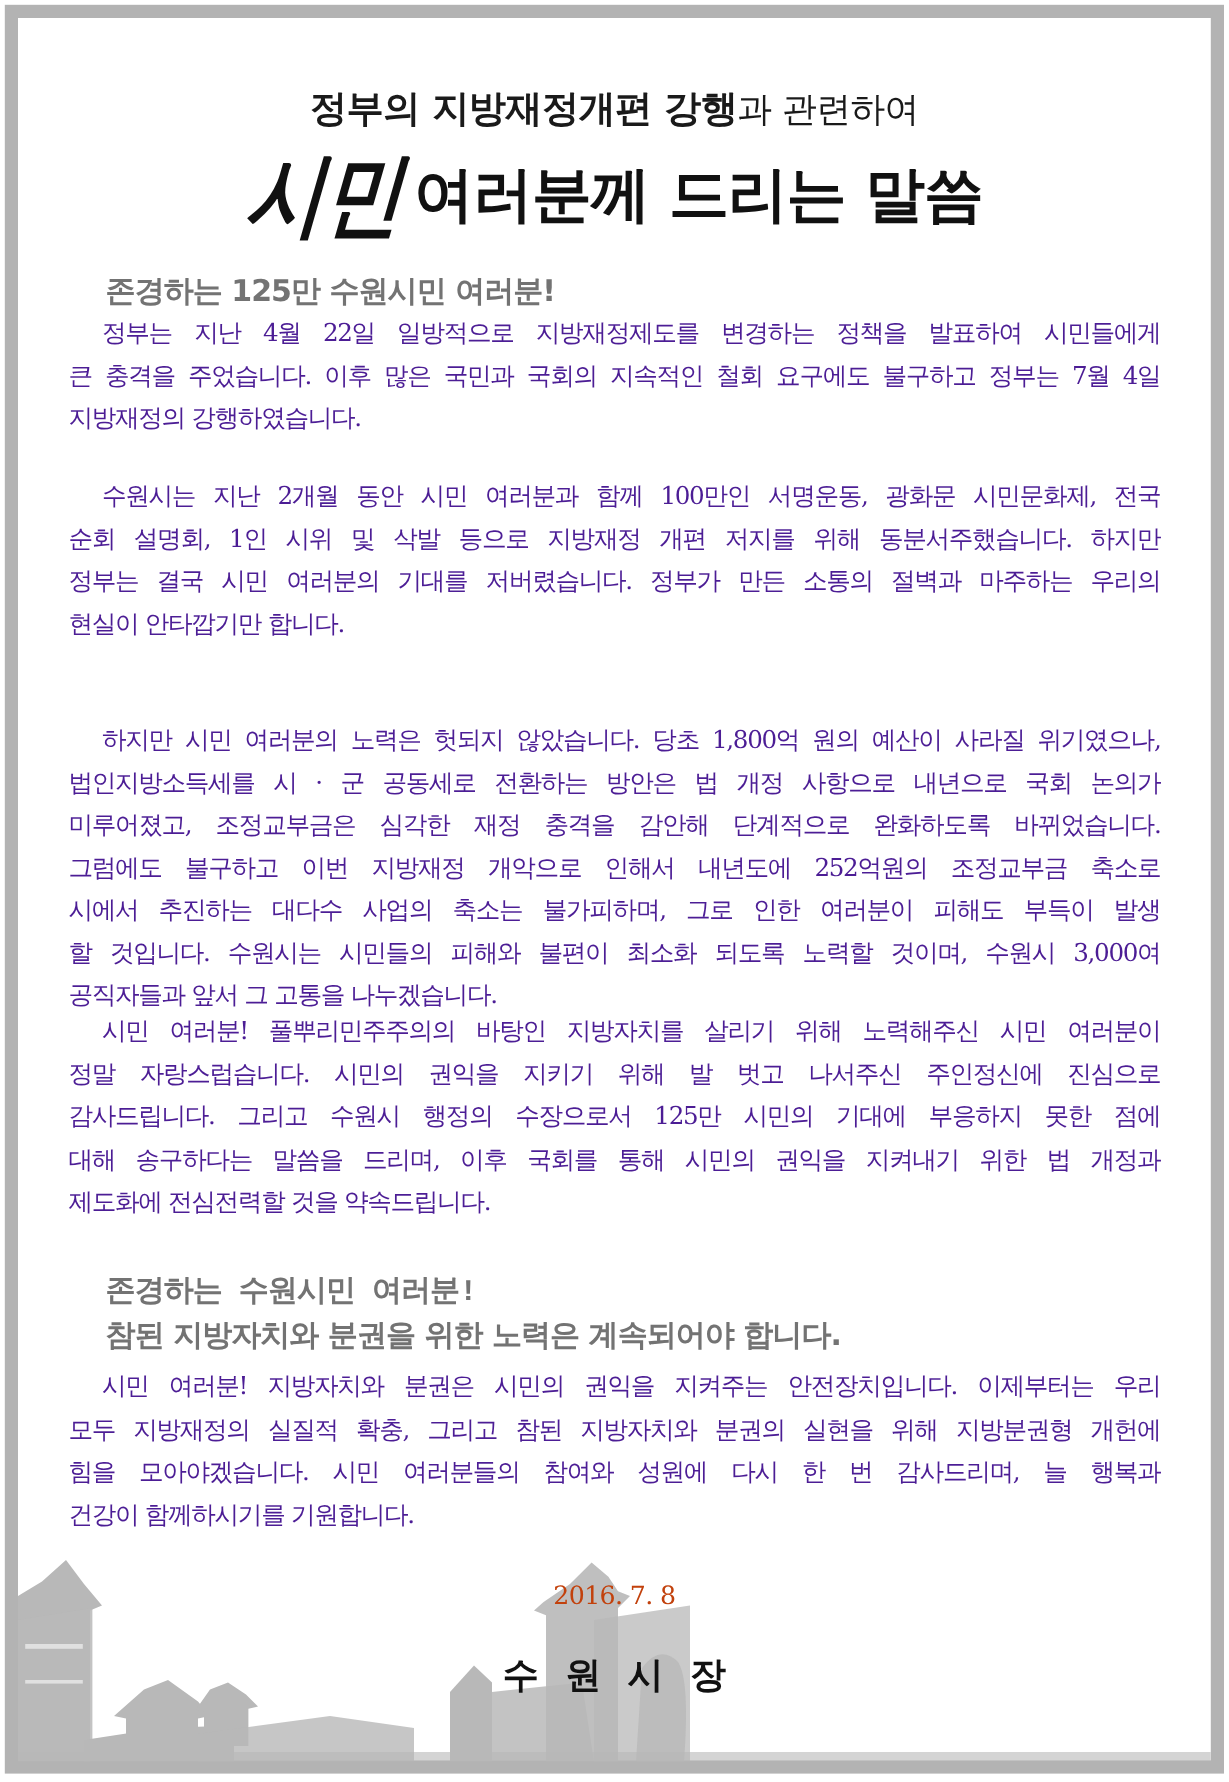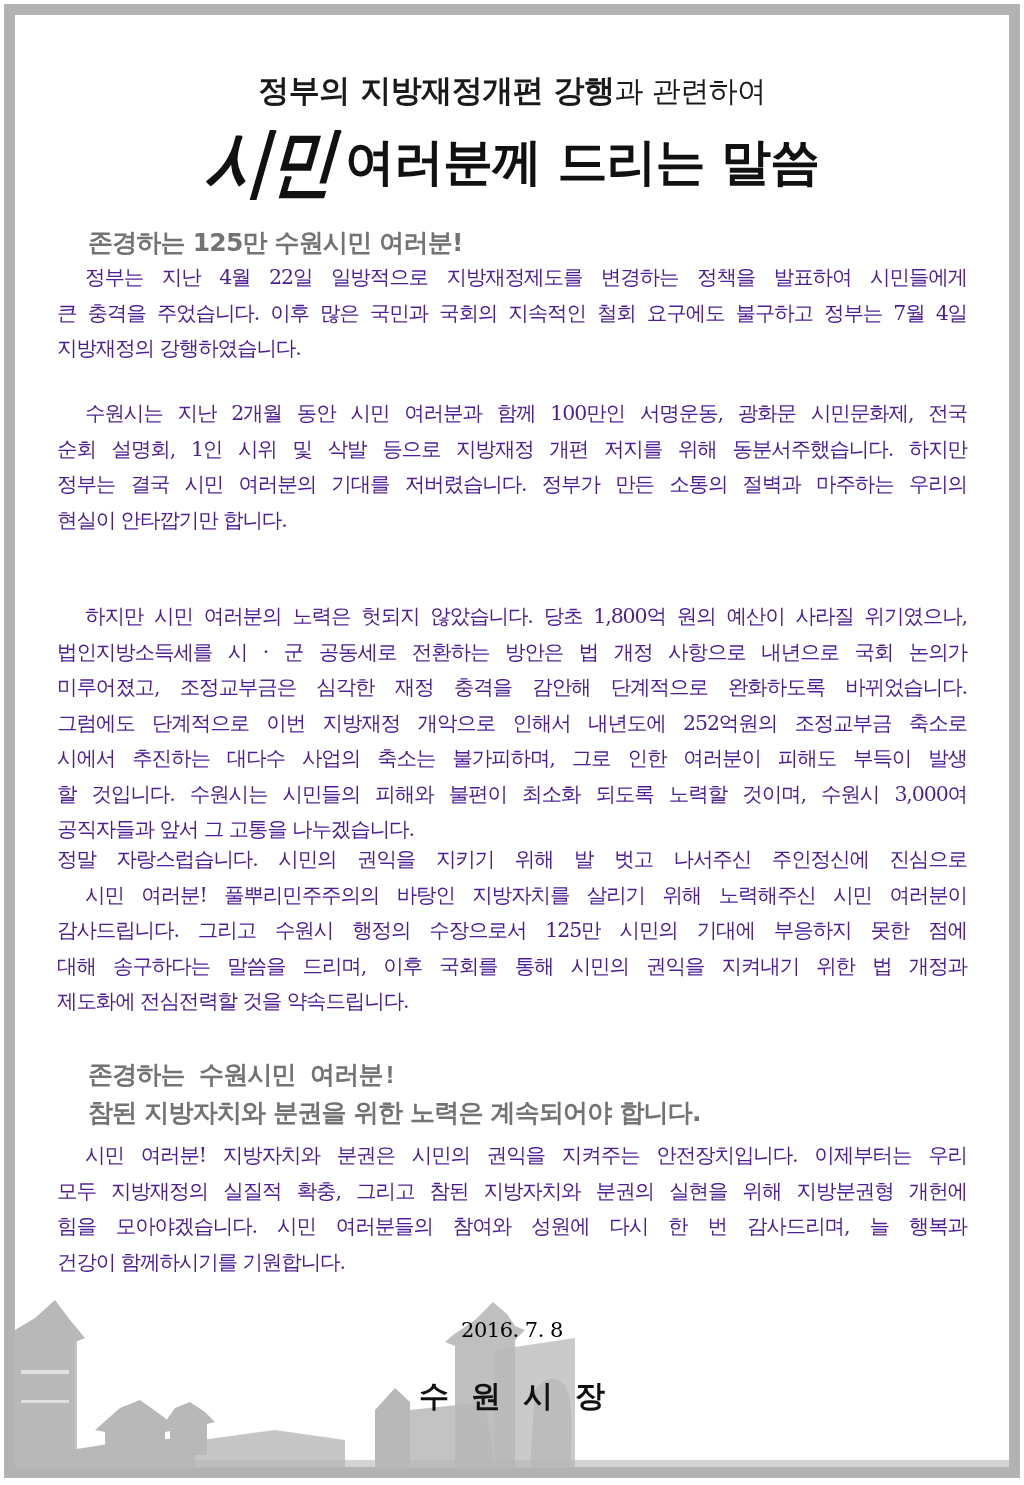--- a/index.html
+++ b/index.html
@@ -32,21 +32,21 @@
   .para {
     position: absolute; left: 57px; width: 910px;
     font-family: "DejaVu Serif", serif; font-size: 20.5px; color: #4c1d95;
     line-height: 35.5px; letter-spacing: -1.1px;
   }
   .para .line { display: block; white-space: nowrap; text-align: justify; text-align-last: justify; }
   .para .line.last { text-align-last: left; }
   .para .line.indent { padding-left: 28px; }
   .date {
     position: absolute; top: 1318px; left: 0; width: 1024px; text-align: center;
-    font-family: "DejaVu Serif", serif; font-size: 21px; color: #000000; letter-spacing: -0.5px;
+    font-family: "DejaVu Serif", serif; font-size: 21px; color: #c2410c; letter-spacing: -0.5px;
   }
   .signature {
     position: absolute; top: 1376px; left: 0; width: 1024px; text-align: center;
     font-family: Liberation Sans, sans-serif; font-weight: bold; font-size: 30px; color: #111;
     letter-spacing: 22px; padding-left: 22px; box-sizing: border-box;
   }
   .skyline { position: absolute; left: 15px; top: 1290px; width: 994px; height: 178px; }
 </style>
 </head>
 <body>
@@ -75,29 +75,29 @@
     <span class="line indent">수원시는 지난 2개월 동안 시민 여러분과 함께 100만인 서명운동, 광화문 시민문화제, 전국</span>
     <span class="line">순회 설명회, 1인 시위 및 삭발 등으로 지방재정 개편 저지를 위해 동분서주했습니다. 하지만</span>
     <span class="line">정부는 결국 시민 여러분의 기대를 저버렸습니다. 정부가 만든 소통의 절벽과 마주하는 우리의</span>
     <span class="line last">현실이 안타깝기만 합니다.</span>
   </div>
 
   <div class="para" style="top:566px;margin-top:33px;">
     <span class="line indent">하지만 시민 여러분의 노력은 헛되지 않았습니다. 당초 1,800억 원의 예산이 사라질 위기였으나,</span>
     <span class="line">법인지방소득세를 시 · 군 공동세로 전환하는 방안은 법 개정 사항으로 내년으로 국회 논의가</span>
     <span class="line">미루어졌고, 조정교부금은 심각한 재정 충격을 감안해 단계적으로 완화하도록 바뀌었습니다.</span>
-    <span class="line">그럼에도 단계적으로 이번 지방재정 개악으로 인해서 내년도에 252억원의 조정교부금 축소로</span>
+    <span class="line">그럼에도 불구하고 이번 지방재정 개악으로 인해서 내년도에 252억원의 조정교부금 축소로</span>
     <span class="line">시에서 추진하는 대다수 사업의 축소는 불가피하며, 그로 인한 여러분이 피해도 부득이 발생</span>
     <span class="line">할 것입니다. 수원시는 시민들의 피해와 불편이 최소화 되도록 노력할 것이며, 수원시 3,000여</span>
     <span class="line last">공직자들과 앞서 그 고통을 나누겠습니다.</span>
   </div>
 
   <div class="para" style="top:842px;">
+    <span class="line indent">시민 여러분! 풀뿌리민주주의의 바탕인 지방자치를 살리기 위해 노력해주신 시민 여러분이</span>
     <span class="line">정말 자랑스럽습니다. 시민의 권익을 지키기 위해 발 벗고 나서주신 주인정신에 진심으로</span>
-    <span class="line indent">시민 여러분! 풀뿌리민주주의의 바탕인 지방자치를 살리기 위해 노력해주신 시민 여러분이</span>
     <span class="line">감사드립니다. 그리고 수원시 행정의 수장으로서 125만 시민의 기대에 부응하지 못한 점에</span>
     <span class="line">대해 송구하다는 말씀을 드리며, 이후 국회를 통해 시민의 권익을 지켜내기 위한 법 개정과</span>
     <span class="line last">제도화에 전심전력할 것을 약속드립니다.</span>
   </div>
 
   <div class="subhead" style="top:1058px;font-family:Liberation Mono, monospace;">존경하는 수원시민 여러분!</div>
   <div class="subhead" style="top:1096px;">참된 지방자치와 분권을 위한 노력은 계속되어야 합니다.</div>
 
   <div class="para" style="top:1138px;">
     <span class="line indent">시민 여러분! 지방자치와 분권은 시민의 권익을 지켜주는 안전장치입니다. 이제부터는 우리</span>

